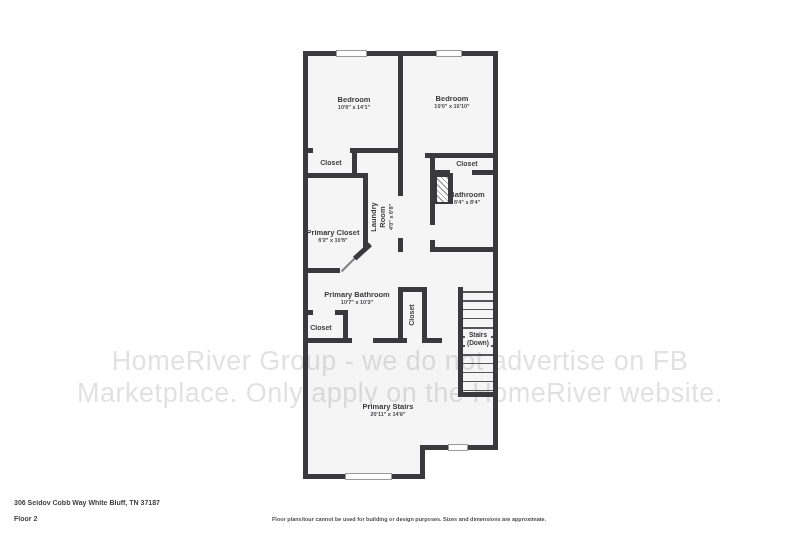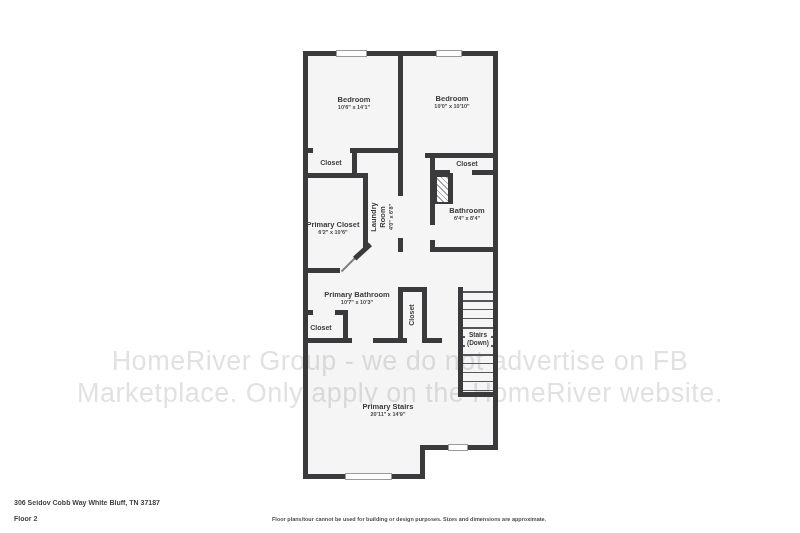--- a/index.html
+++ b/index.html
@@ -101,29 +101,29 @@
 <div class="lbl" style="left:452px;top:102px;">
   <span class="nm">Bedroom</span>
   <span class="dm">10'0" x 10'10"</span>
 </div>
 <div class="lbl small" style="left:331px;top:163px;">
   <span class="nm">Closet</span>
 </div>
 <div class="lbl small" style="left:467px;top:164px;">
   <span class="nm">Closet</span>
 </div>
-<div class="lbl" style="left:333px;top:228px;">
+<div class="lbl" style="left:333px;top:236px;">
   <span class="nm">Primary Closet</span>
   <span class="dm">6'2" x 10'6"</span>
 </div>
 <div class="lbl rot wrapnm" style="left:382px;top:217px;">
   <span class="nm">Laundry Room</span>
   <span class="dm">4'0" x 6'8"</span>
 </div>
-<div class="lbl" style="left:467px;top:214px;">
+<div class="lbl" style="left:467px;top:198px;">
   <span class="nm">Bathroom</span>
   <span class="dm">6'4" x 8'4"</span>
 </div>
 <div class="lbl" style="left:357px;top:298px;">
   <span class="nm">Primary Bathroom</span>
   <span class="dm">10'7" x 10'3"</span>
 </div>
 <div class="lbl rot small" style="left:412px;top:315px;">
   <span class="nm">Closet</span>
 </div>

